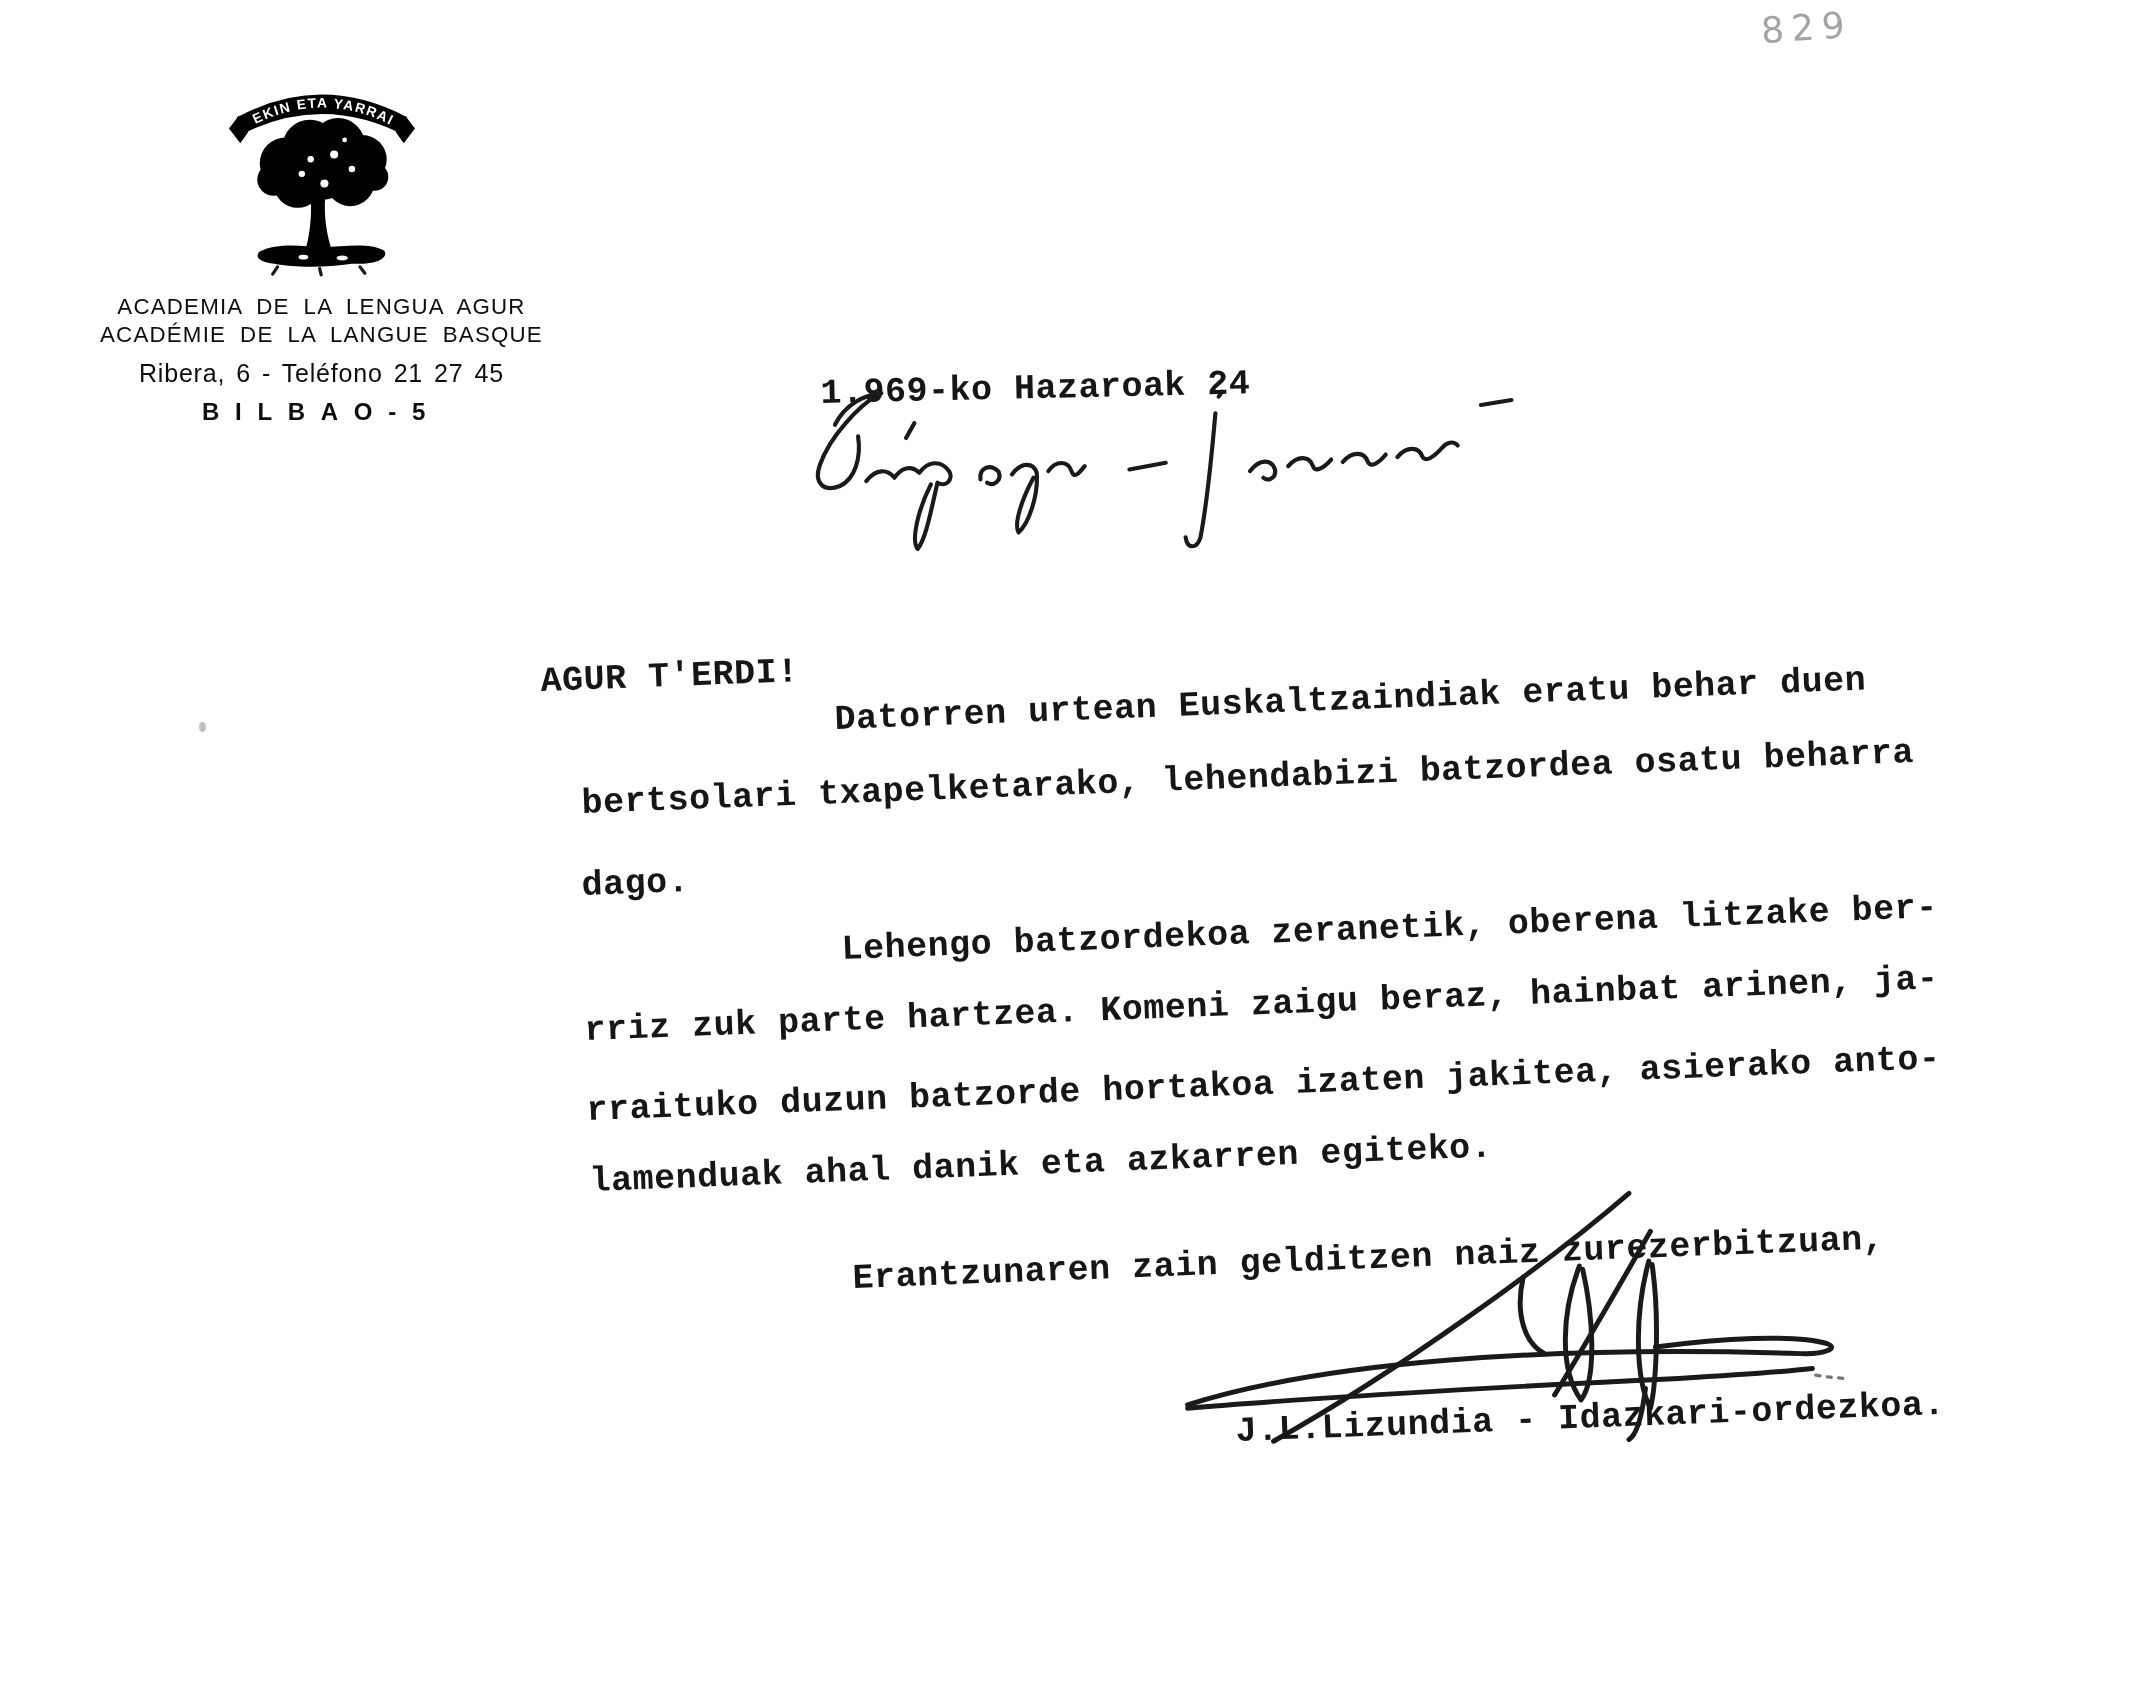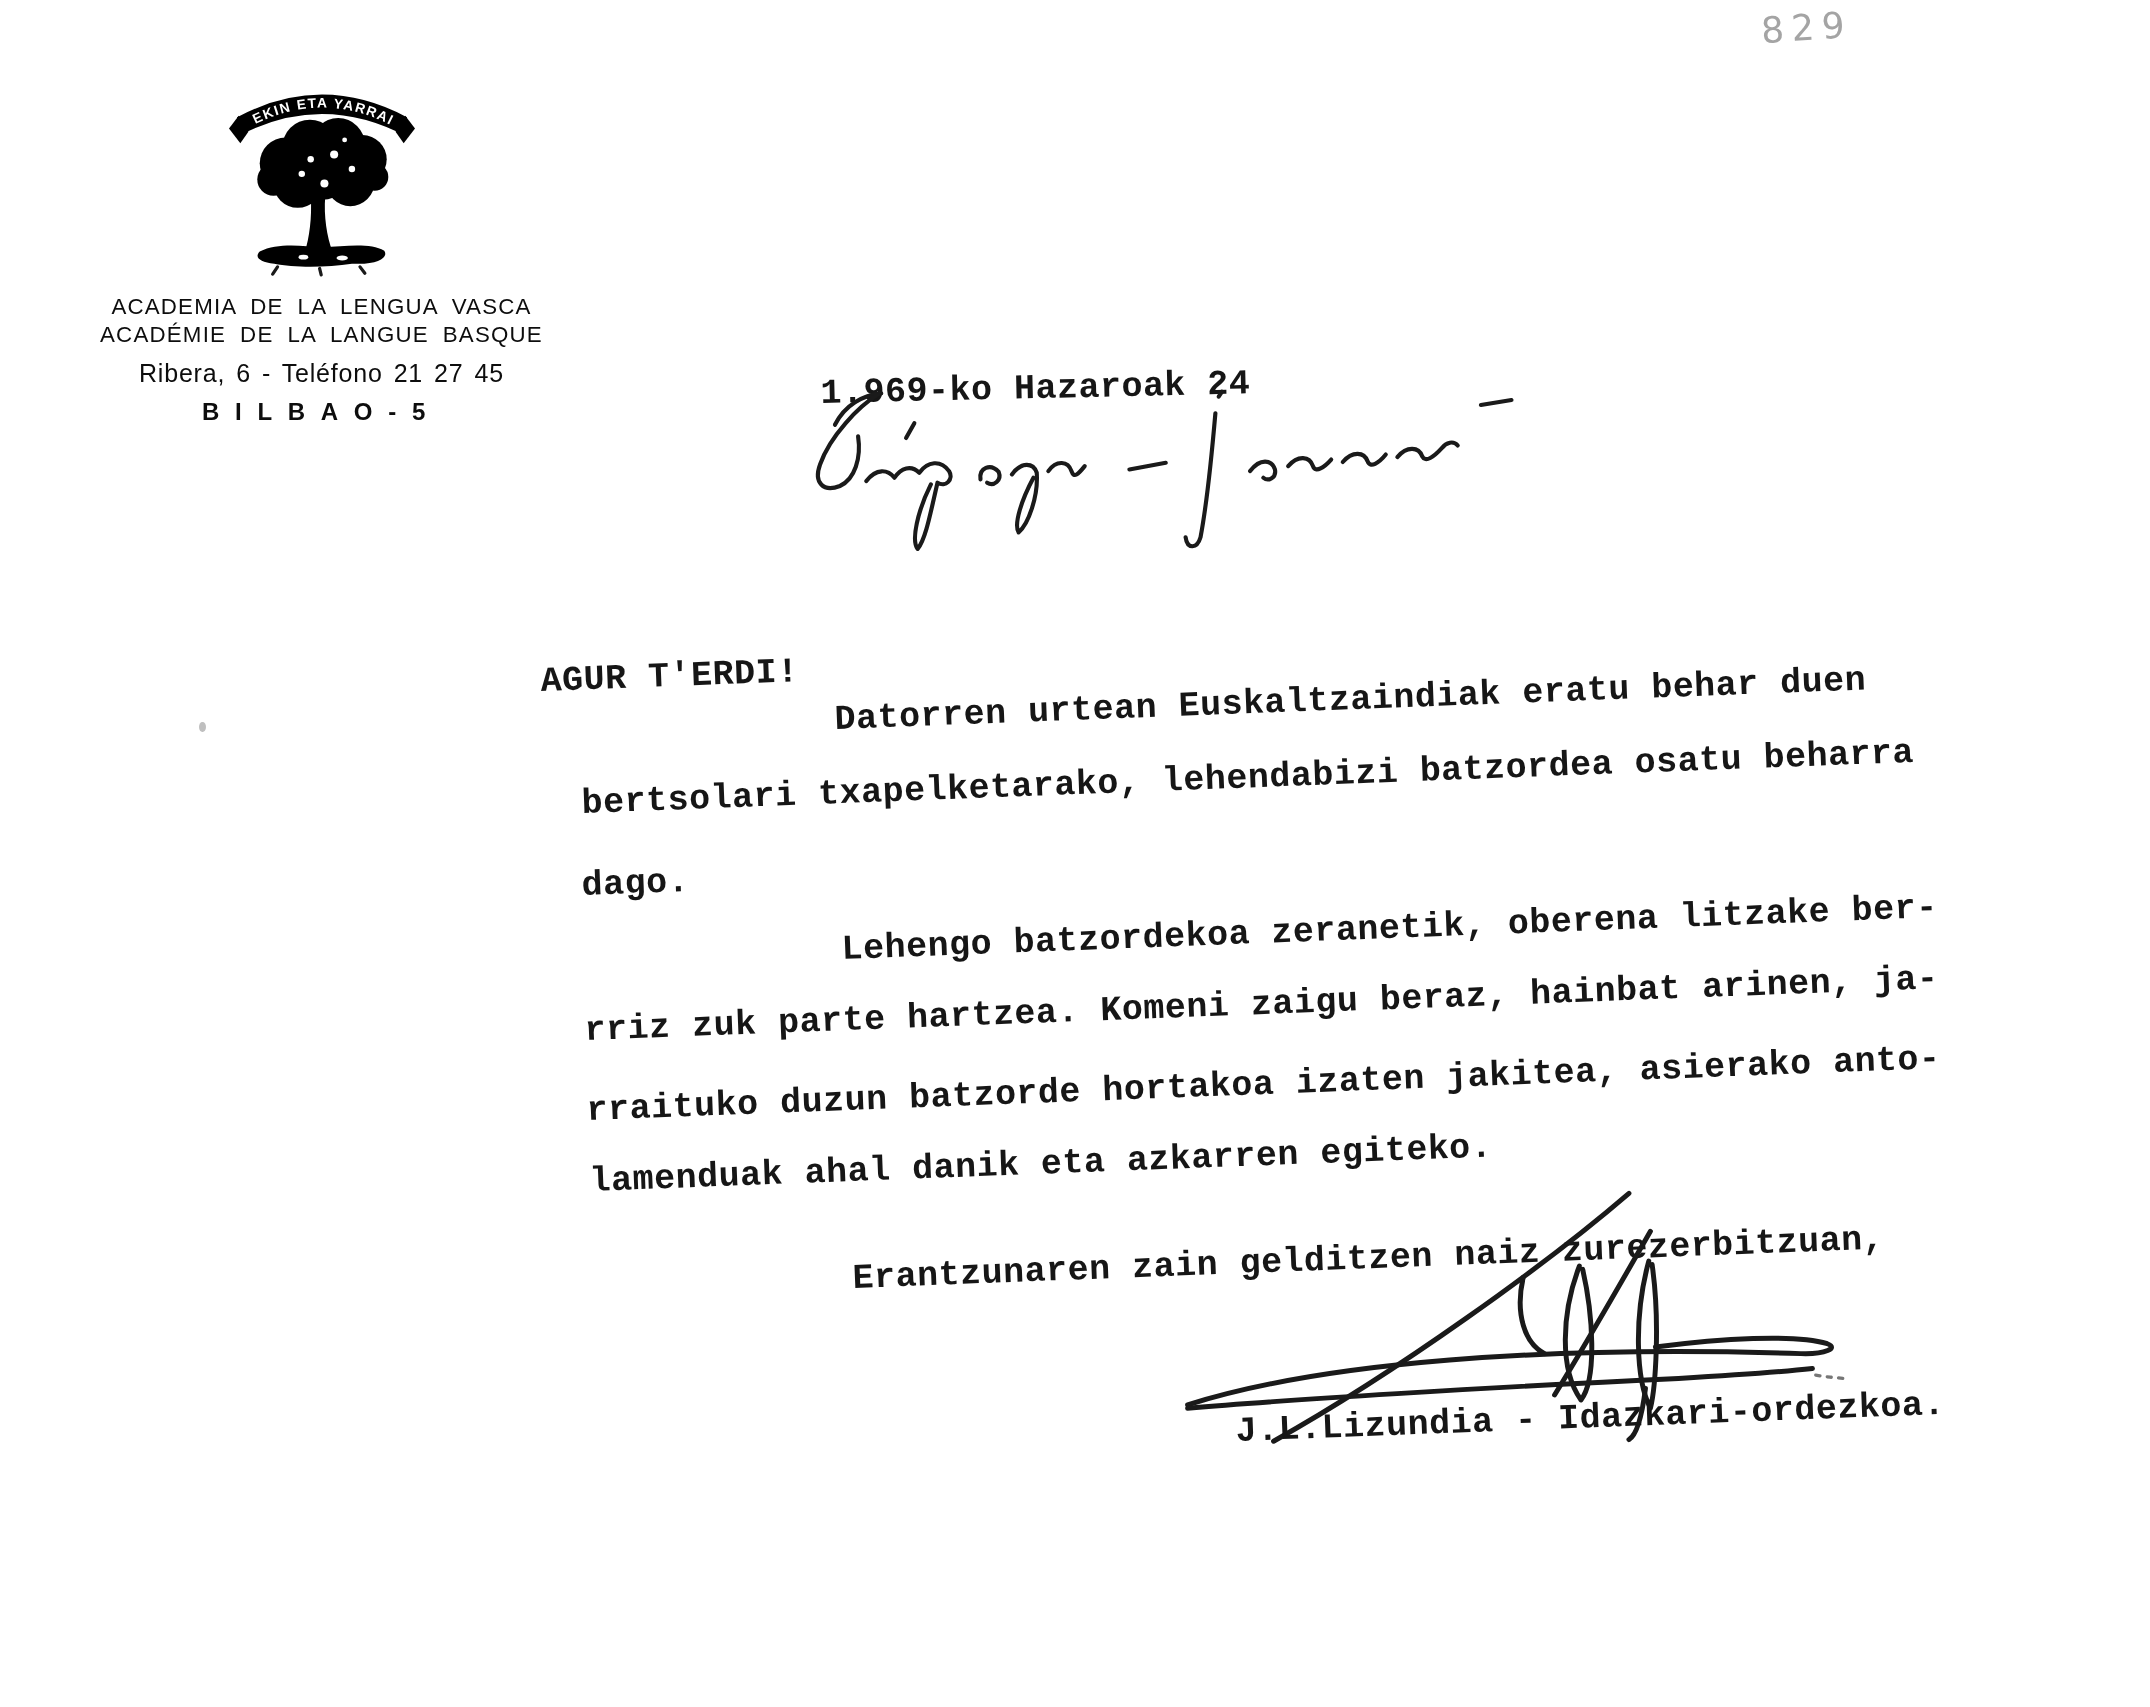--- a/index.html
+++ b/index.html
@@ -143,21 +143,21 @@
           <ellipse cx="92" cy="221" rx="6" ry="3"></ellipse>
           <ellipse cx="140" cy="222" rx="7" ry="3"></ellipse>
         </g>
         <g class="stroke" stroke-width="4">
           <path d="M60,233 L54,242"></path>
           <path d="M112,235 L114,243"></path>
           <path d="M162,233 L168,241"></path>
         </g>
       </svg>
     </div>
-    <div class="org-sub first">ACADEMIA DE LA LENGUA VASCA</div>
+    <div class="org-sub first">ACADEMIA DE LA LENGUA AGUR</div>
     <div class="org-sub">ACADÉMIE DE LA LANGUE BASQUE</div>
     <div class="org-address">Ribera, 6 - Teléfono  21 27 45</div>
     <div class="org-city">BILBAO-5</div>
   </div>
 
   <div class="type-date">1.969-ko Hazaroak 24</div>
 
   <svg class="recipient-svg" width="794" height="178" viewBox="0 0 960 215" xmlns="http://www.w3.org/2000/svg" role="img" aria-label="Irigoyen-jaunari">
     <g class="stroke" stroke-width="5">
       <path d="M64,48 C76,24 98,12 120,10"></path>

